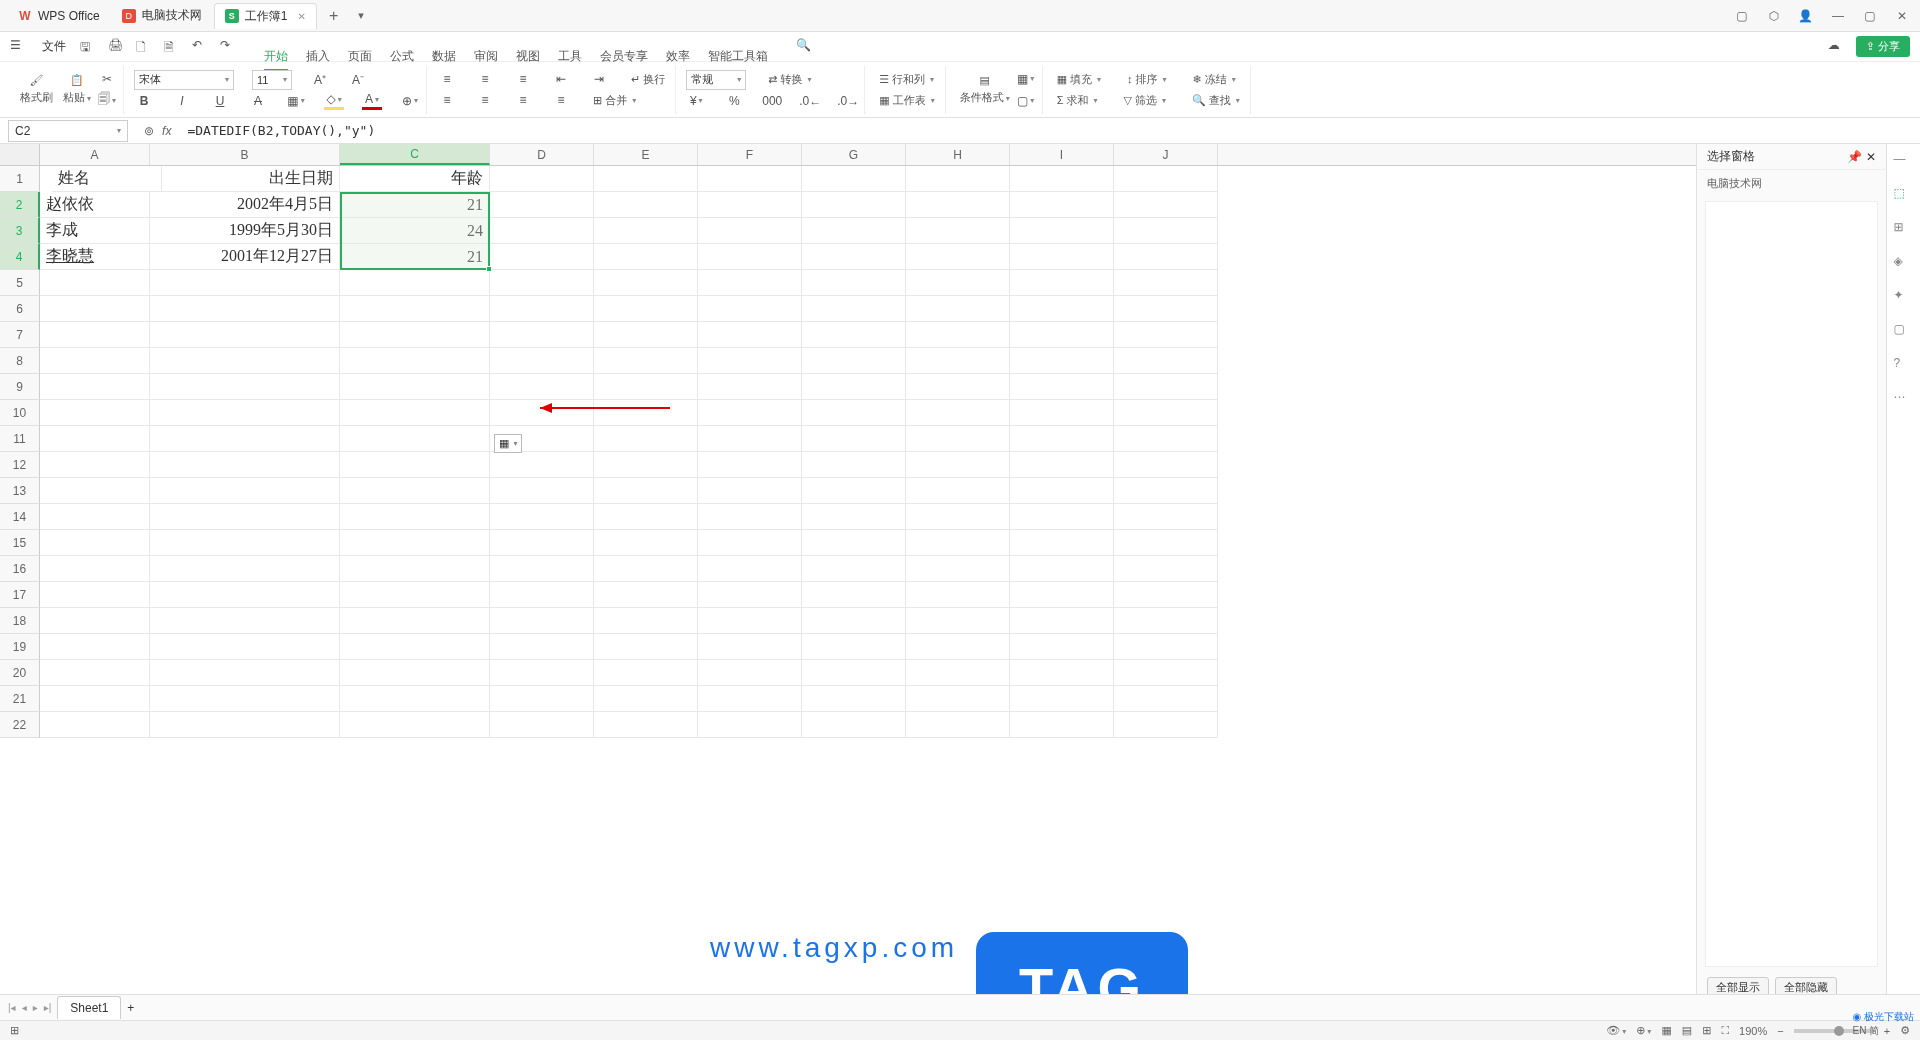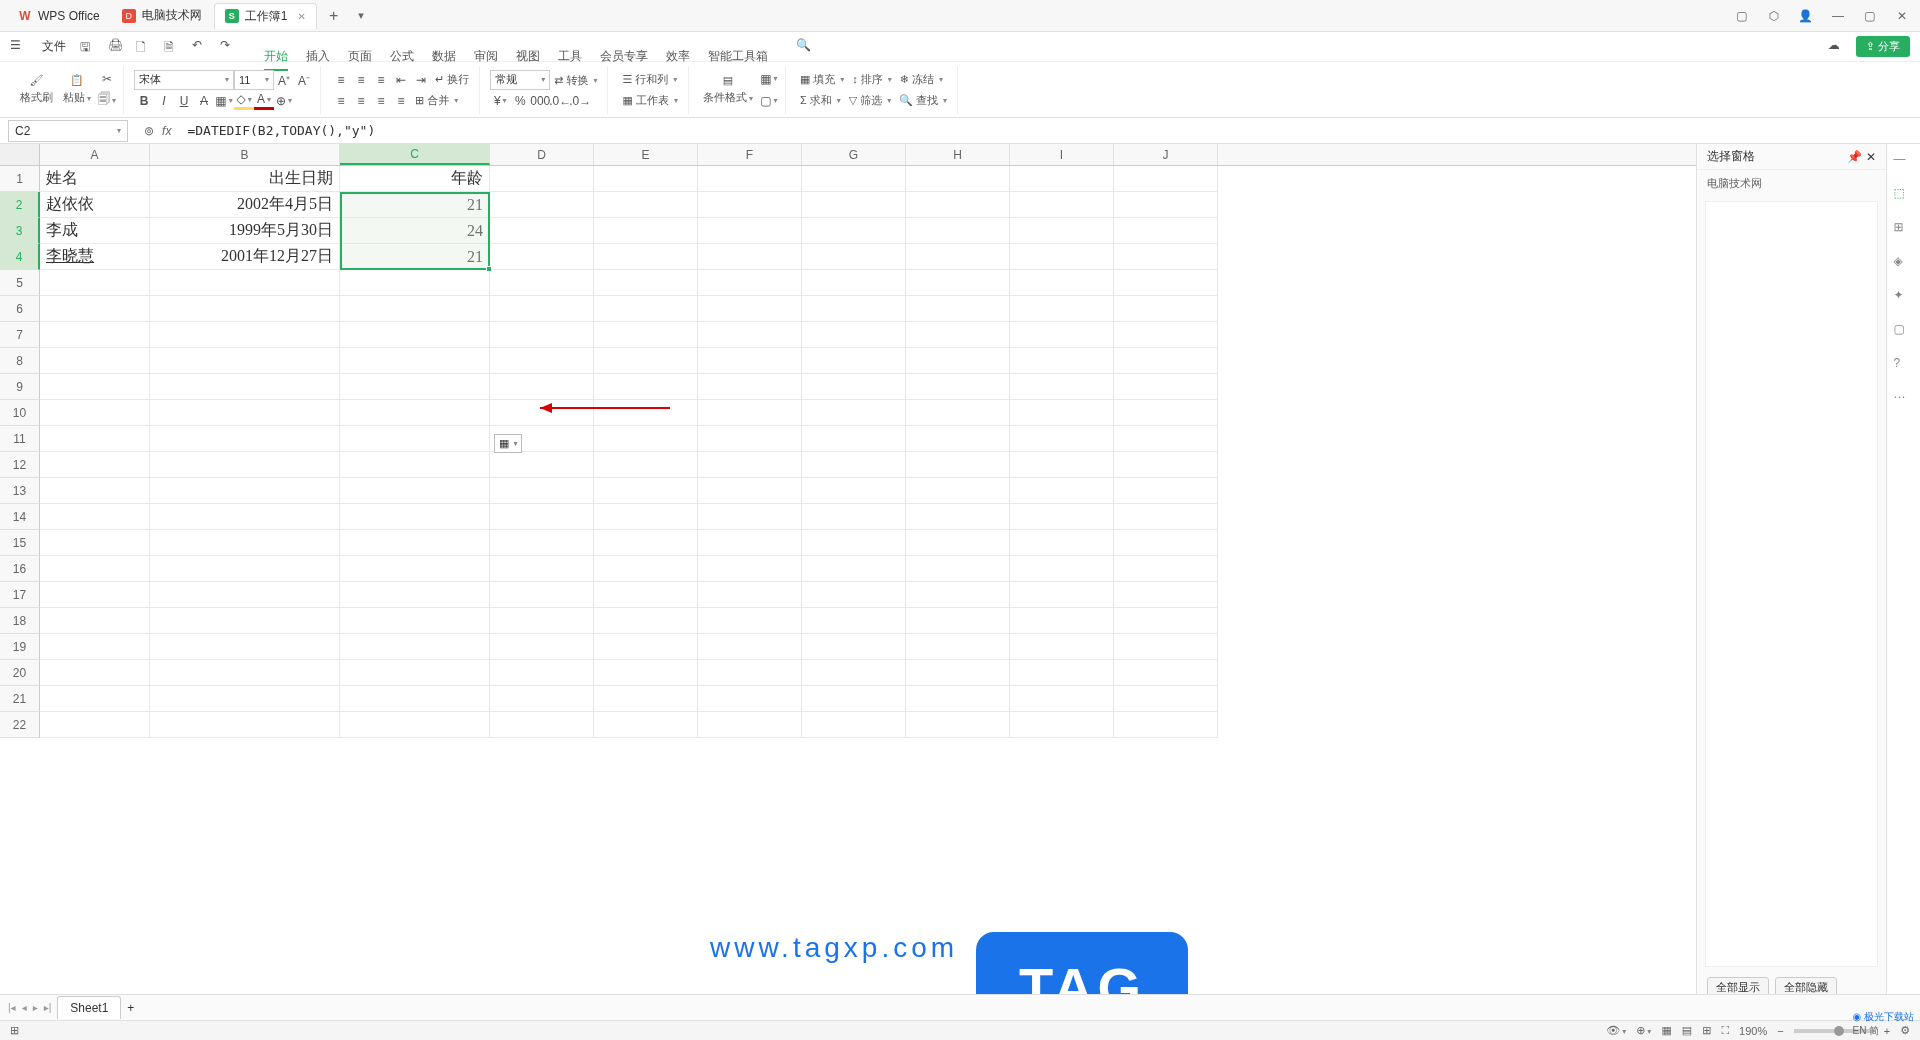--- a/index.html
+++ b/index.html
@@ -26,21 +26,21 @@
 .menu-tab { color: #555; padding: 4px 0; margin-top: 22px; }
 .menu-tab.active { color: #27ae60; border-bottom: 2px solid #27ae60; }
 .menubar-right { margin-left: auto; display: flex; gap: 10px; align-items: center; }
 .share-btn { background: #27ae60; color: #fff; padding: 3px 10px; border-radius: 3px; font-size: 11px; }
 
 
 .ribbon { height: 56px; display: flex; align-items: center; padding: 4px 10px; border-bottom: 1px solid #e0e0e0; gap: 4px; }
 .ribbon-group { display: flex; flex-direction: column; gap: 2px; padding: 0 6px; border-right: 1px solid #eee; height: 48px; justify-content: center; }
 .ribbon-group.big { flex-direction: row; align-items: center; }
 .ribbon-btn { display: flex; align-items: center; gap: 3px; padding: 2px 4px; color: #555; font-size: 11px; }
-.ribbon-row { display: flex; gap: 0; align-items: flex-end; }
+.ribbon-row { display: flex; gap: 18px; align-items: center; }
 .font-select { width: 100px; height: 20px; border: 1px solid #ccc; padding: 0 4px; font-size: 11px; display: flex; align-items: center; justify-content: space-between; }
 .size-select { width: 40px; height: 20px; border: 1px solid #ccc; padding: 0 4px; font-size: 11px; display: flex; align-items: center; justify-content: space-between; }
 .fmt-btn { width: 20px; height: 18px; display: flex; align-items: center; justify-content: center; color: #555; font-size: 12px; }
 .dd { font-size: 8px; color: #888; margin-left: 2px; }
 
 
 .formula-bar { height: 26px; display: flex; align-items: center; border-bottom: 1px solid #e0e0e0; }
 .name-box { width: 120px; height: 22px; border: 1px solid #ccc; margin: 0 8px; display: flex; align-items: center; padding: 0 6px; justify-content: space-between; }
 .fx-icons { display: flex; gap: 8px; padding: 0 8px; align-items: center; color: #666; }
 .formula-input { flex: 1; padding: 0 8px; font-family: Consolas, monospace; font-size: 13px; }
@@ -317,21 +317,21 @@
           <div class="row-h">15</div>
           <div class="row-h">16</div>
           <div class="row-h">17</div>
           <div class="row-h">18</div>
           <div class="row-h">19</div>
           <div class="row-h">20</div>
           <div class="row-h">21</div>
           <div class="row-h">22</div>
         </div>
       <div class="cells">
-          <div class="cell" style="left: 0px; top: 0px; width: 110px; height: 26px;">姓名</div>
+          <div class="cell" style="left: 12px; top: 0px; width: 110px; height: 26px;">姓名</div>
           <div class="cell right" style="left: 110px; top: 0px; width: 190px; height: 26px;">出生日期</div>
           <div class="cell right" style="left: 300px; top: 0px; width: 150px; height: 26px;">年龄</div>
           <div class="cell" style="left: 450px; top: 0px; width: 104px; height: 26px;"></div>
           <div class="cell" style="left: 554px; top: 0px; width: 104px; height: 26px;"></div>
           <div class="cell" style="left: 658px; top: 0px; width: 104px; height: 26px;"></div>
           <div class="cell" style="left: 762px; top: 0px; width: 104px; height: 26px;"></div>
           <div class="cell" style="left: 866px; top: 0px; width: 104px; height: 26px;"></div>
           <div class="cell" style="left: 970px; top: 0px; width: 104px; height: 26px;"></div>
           <div class="cell" style="left: 1074px; top: 0px; width: 104px; height: 26px;"></div>
           <div class="cell" style="left: 0px; top: 26px; width: 110px; height: 26px;">赵依依</div>

